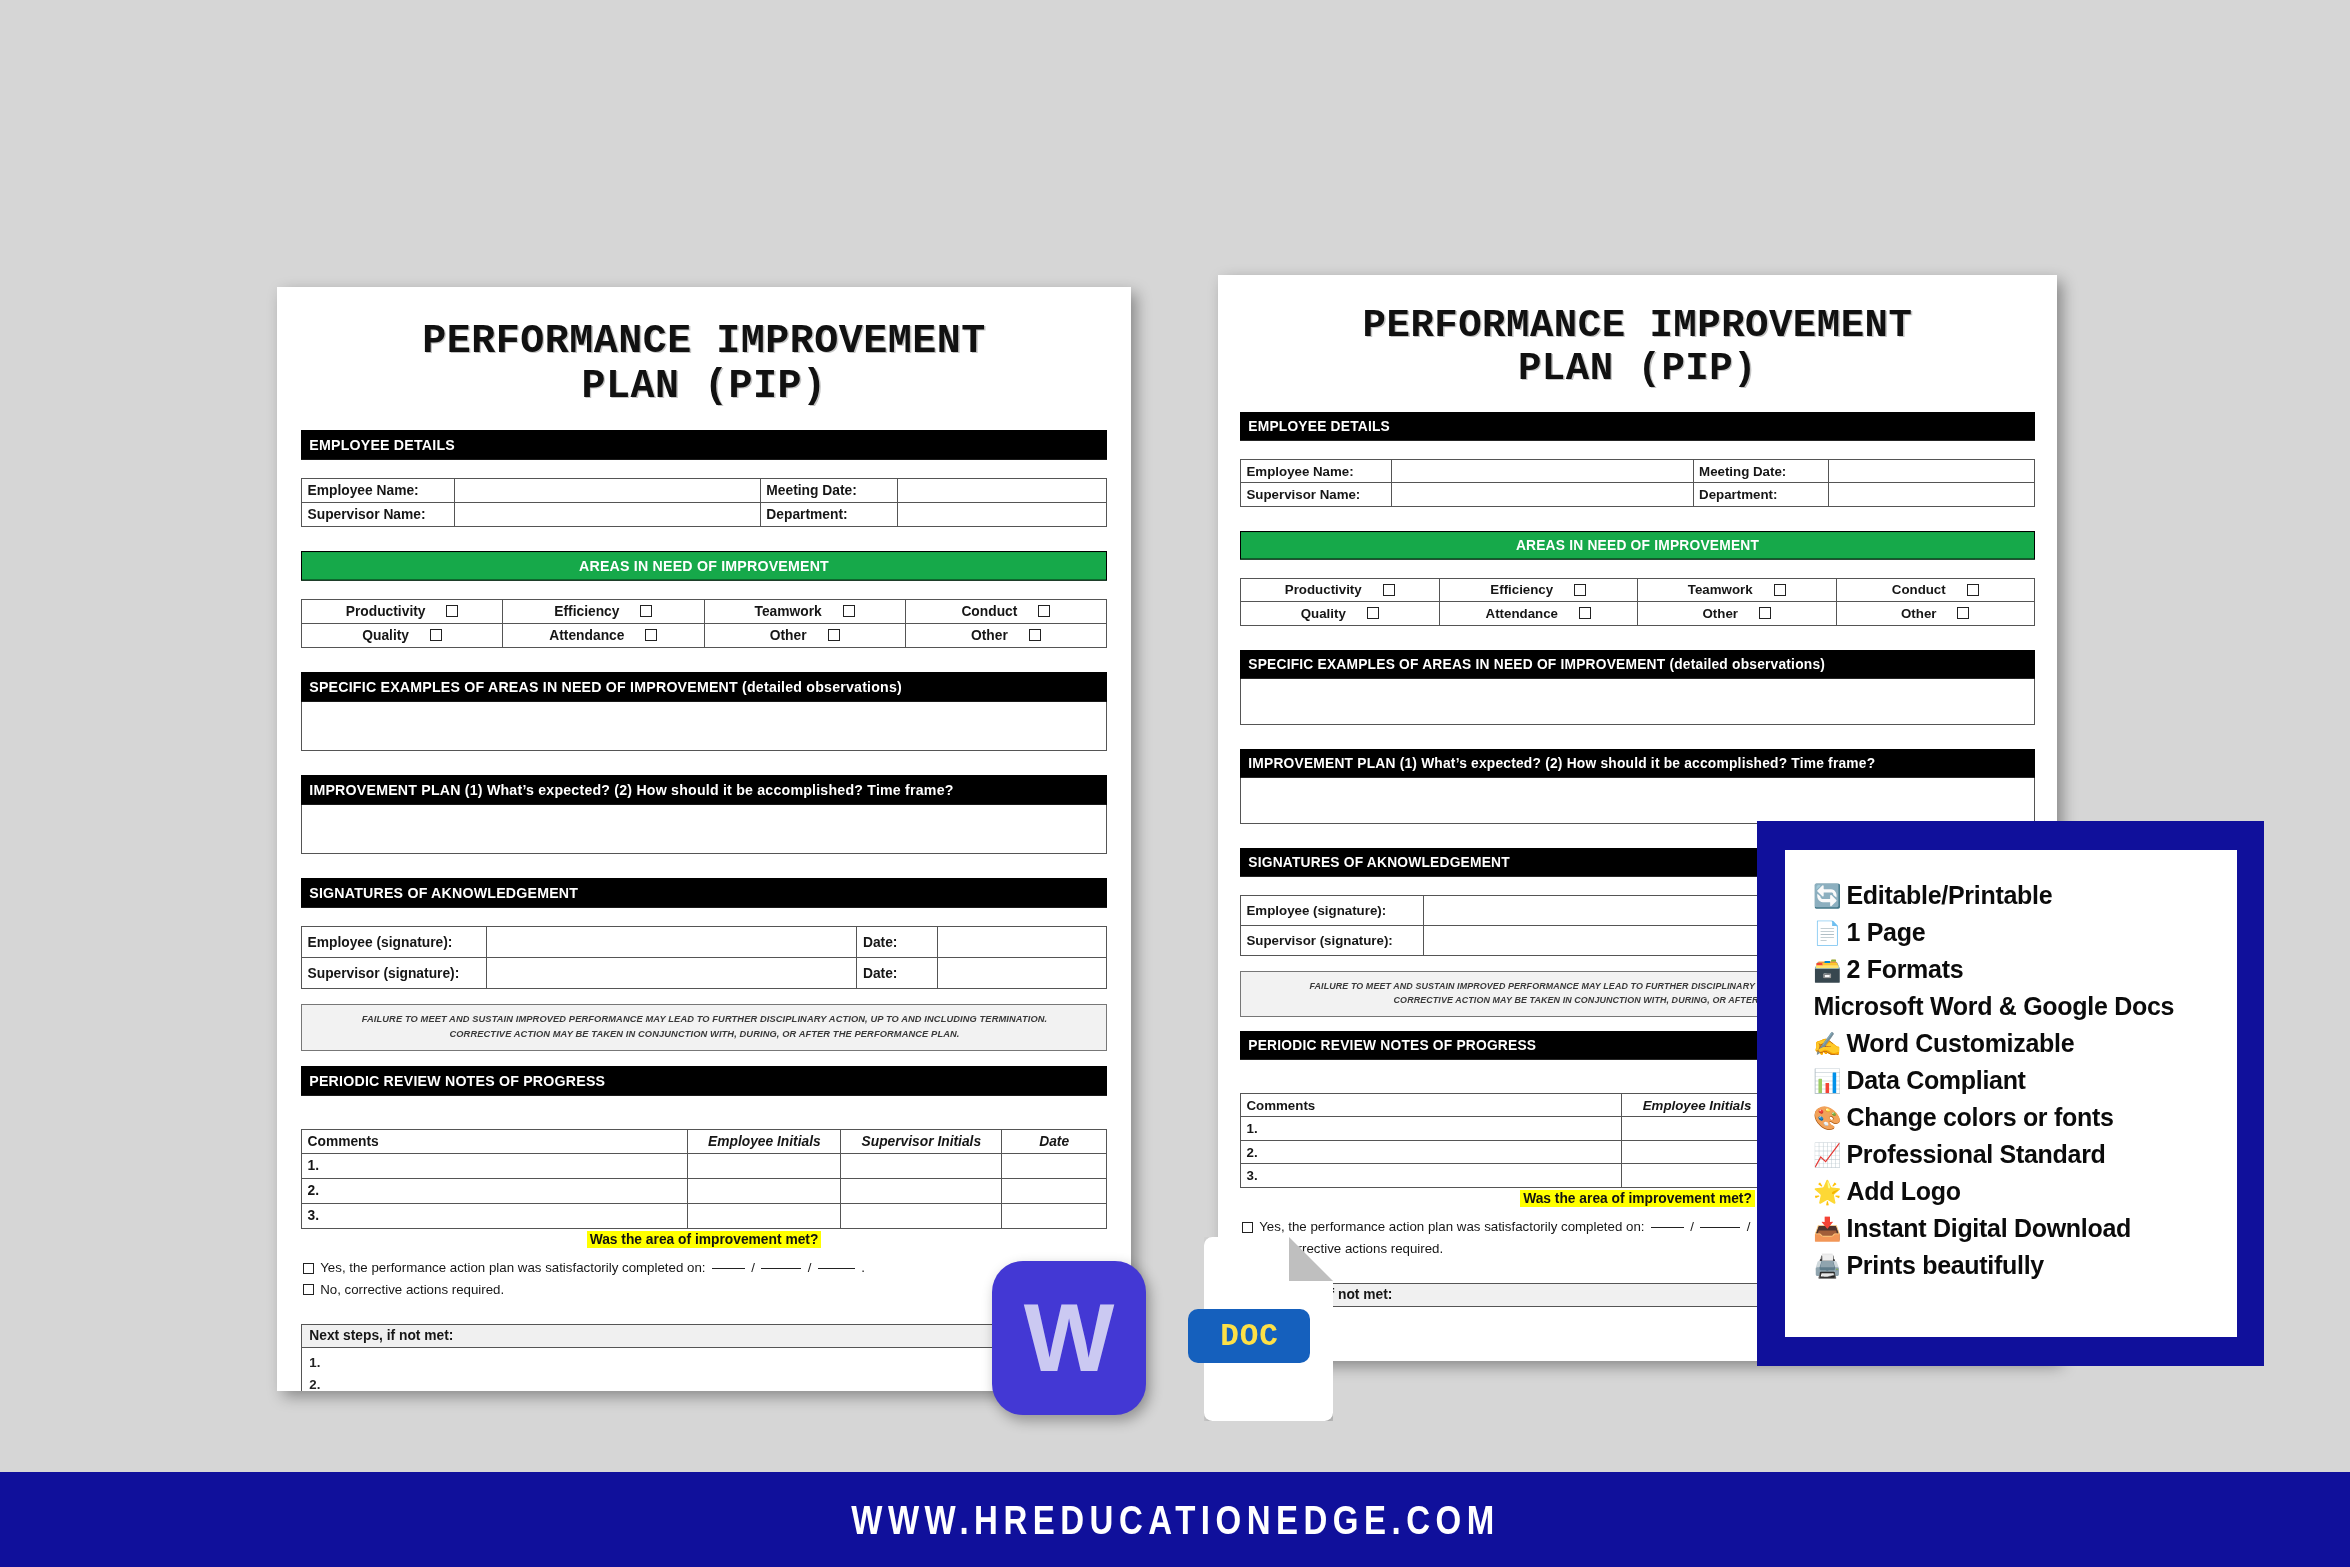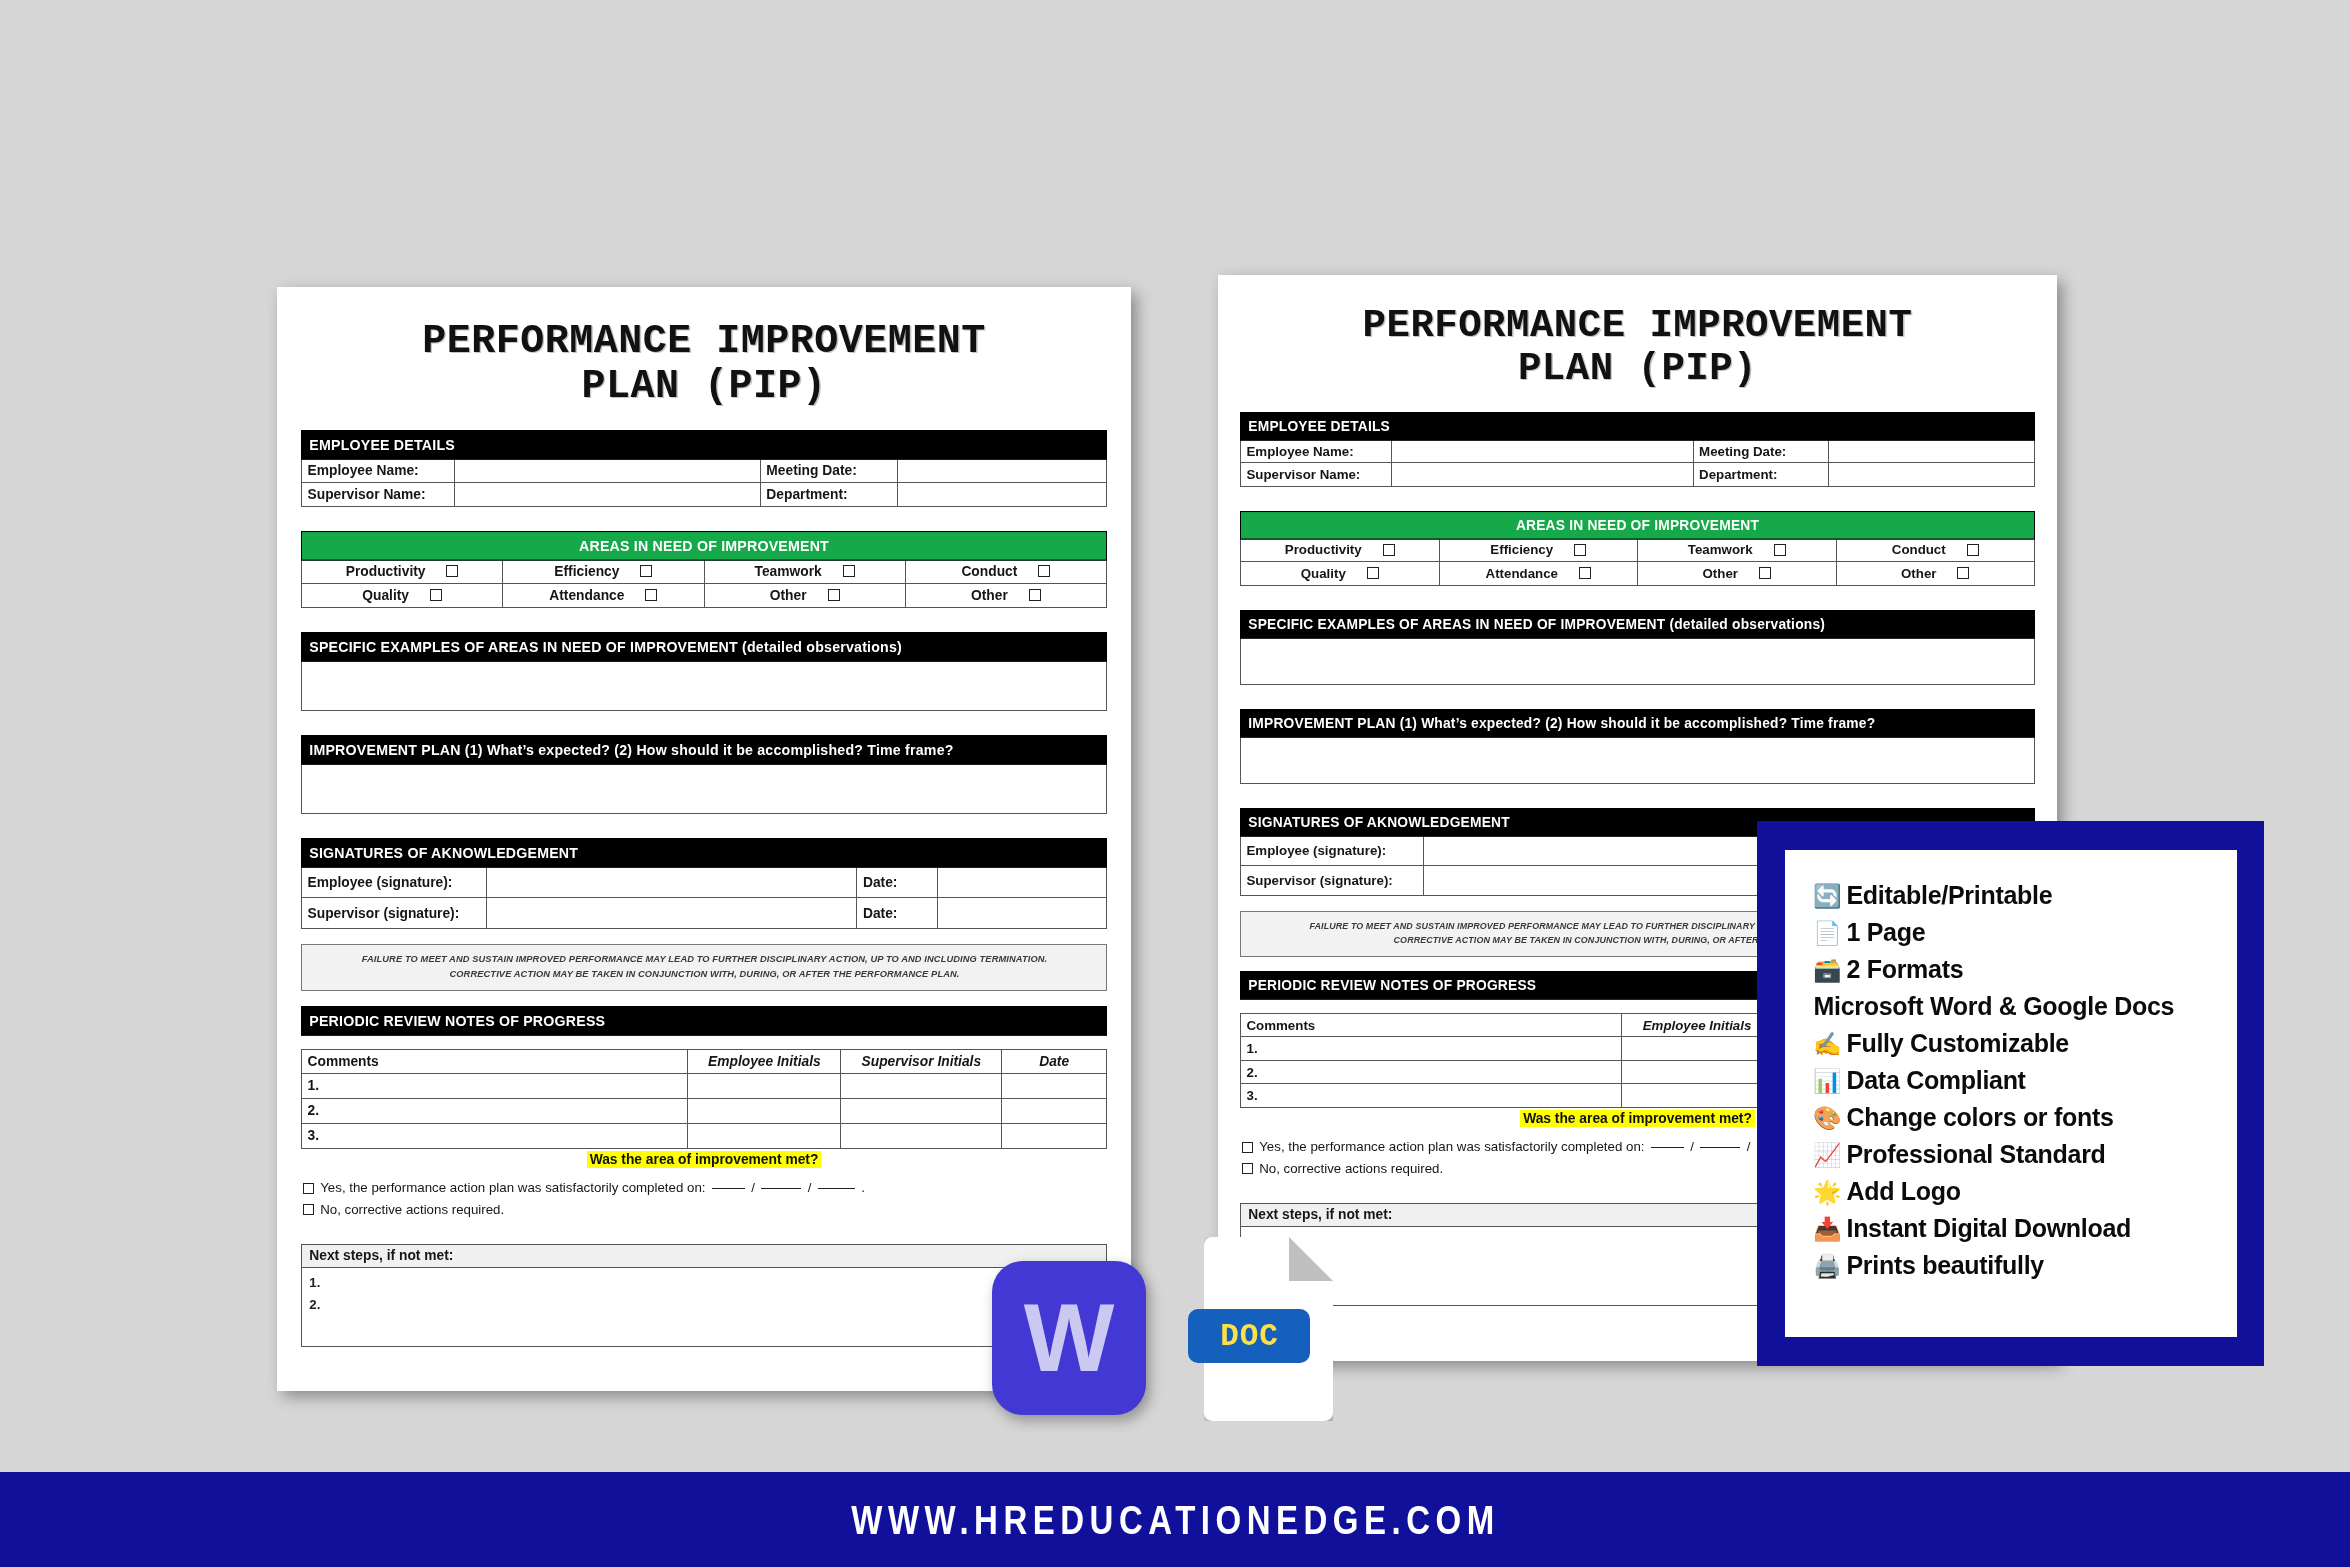--- a/index.html
+++ b/index.html
@@ -79,21 +79,21 @@
     padding: 4.6px 7.3px 5.5px 7.3px;
     letter-spacing: 0.2px;
     transform: scaleY(1.06);
     transform-origin: left top;
     border: 0.9px solid #000;
   }
   .band.green { background: #16a94a; text-align: center; }
   #doc-page-2 .band { font-size: 13.8px; }
 
   
-  table.f { width: 100%; border-collapse: collapse; table-layout: fixed; }
+  table.f { width: 100%; border-collapse: collapse; table-layout: fixed; margin-top: 20px; }
   table.f td, table.f th {
     border: 0.9px solid #555;
     font-size: 13.8px;
     font-weight: 700;
     color: #161616;
     padding: 3.7px 5.5px;
     height: 24px;
     background: #ffffff;
     text-align: left;
     vertical-align: middle;
@@ -621,21 +621,21 @@
       </div>
       <div class="feat">
         <span class="emo">🗃️</span>
         <span class="lbl2">2 Formats</span>
       </div>
       <div class="feat noemo">
         <span class="lbl2">Microsoft Word &amp; Google Docs</span>
       </div>
       <div class="feat">
         <span class="emo">✍️</span>
-        <span class="lbl2">Fully Customizable</span>
+        <span class="lbl2">Word Customizable</span>
       </div>
       <div class="feat">
         <span class="emo">📊</span>
         <span class="lbl2">Data Compliant</span>
       </div>
       <div class="feat">
         <span class="emo">🎨</span>
         <span class="lbl2">Change colors or fonts</span>
       </div>
       <div class="feat">

